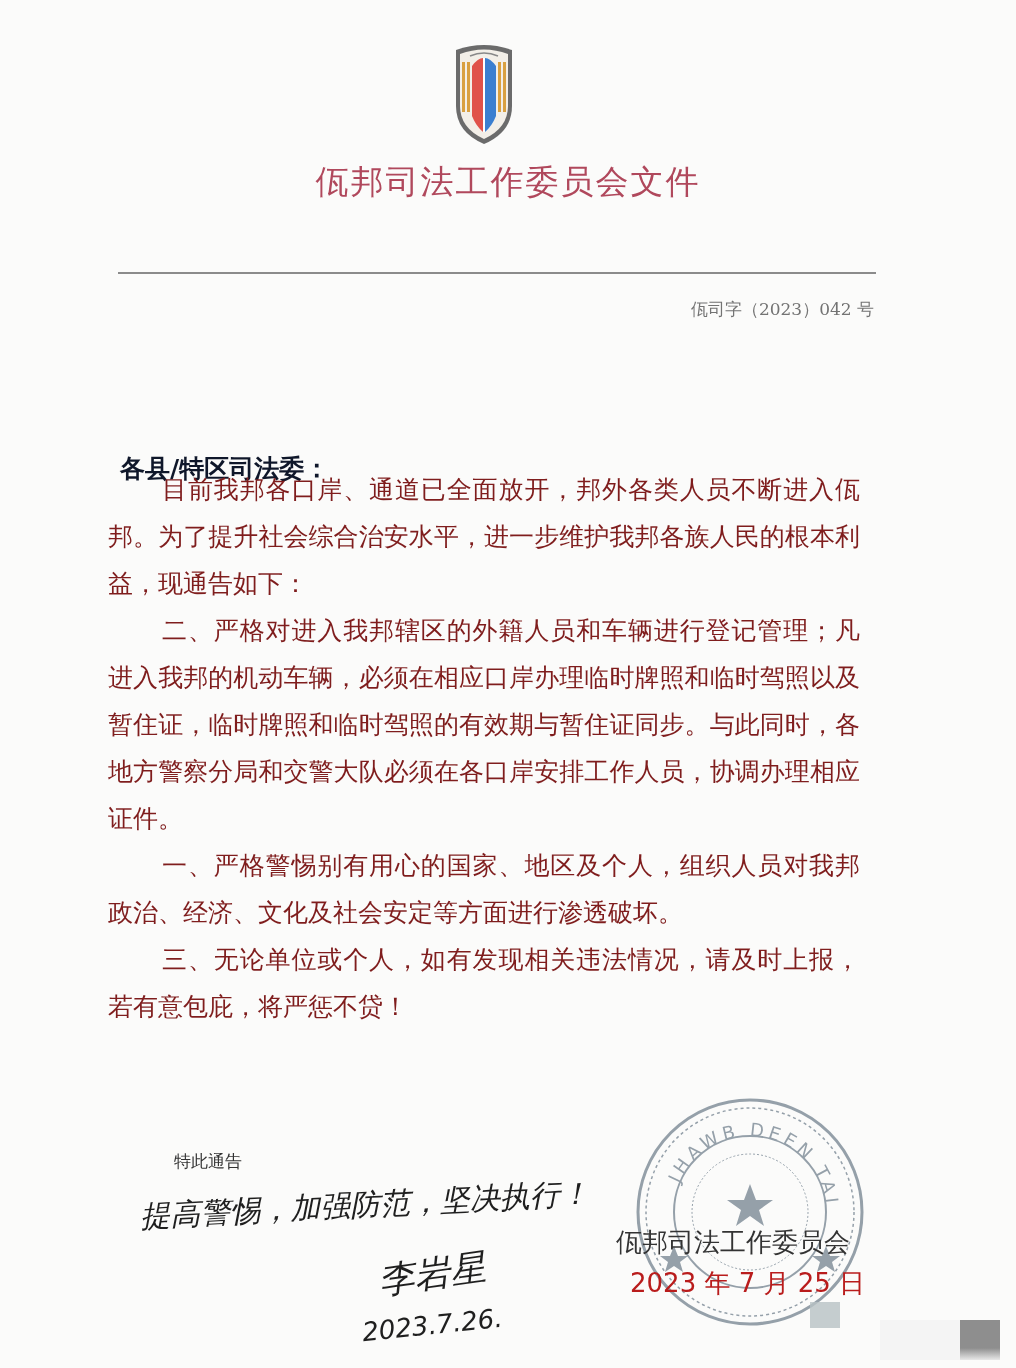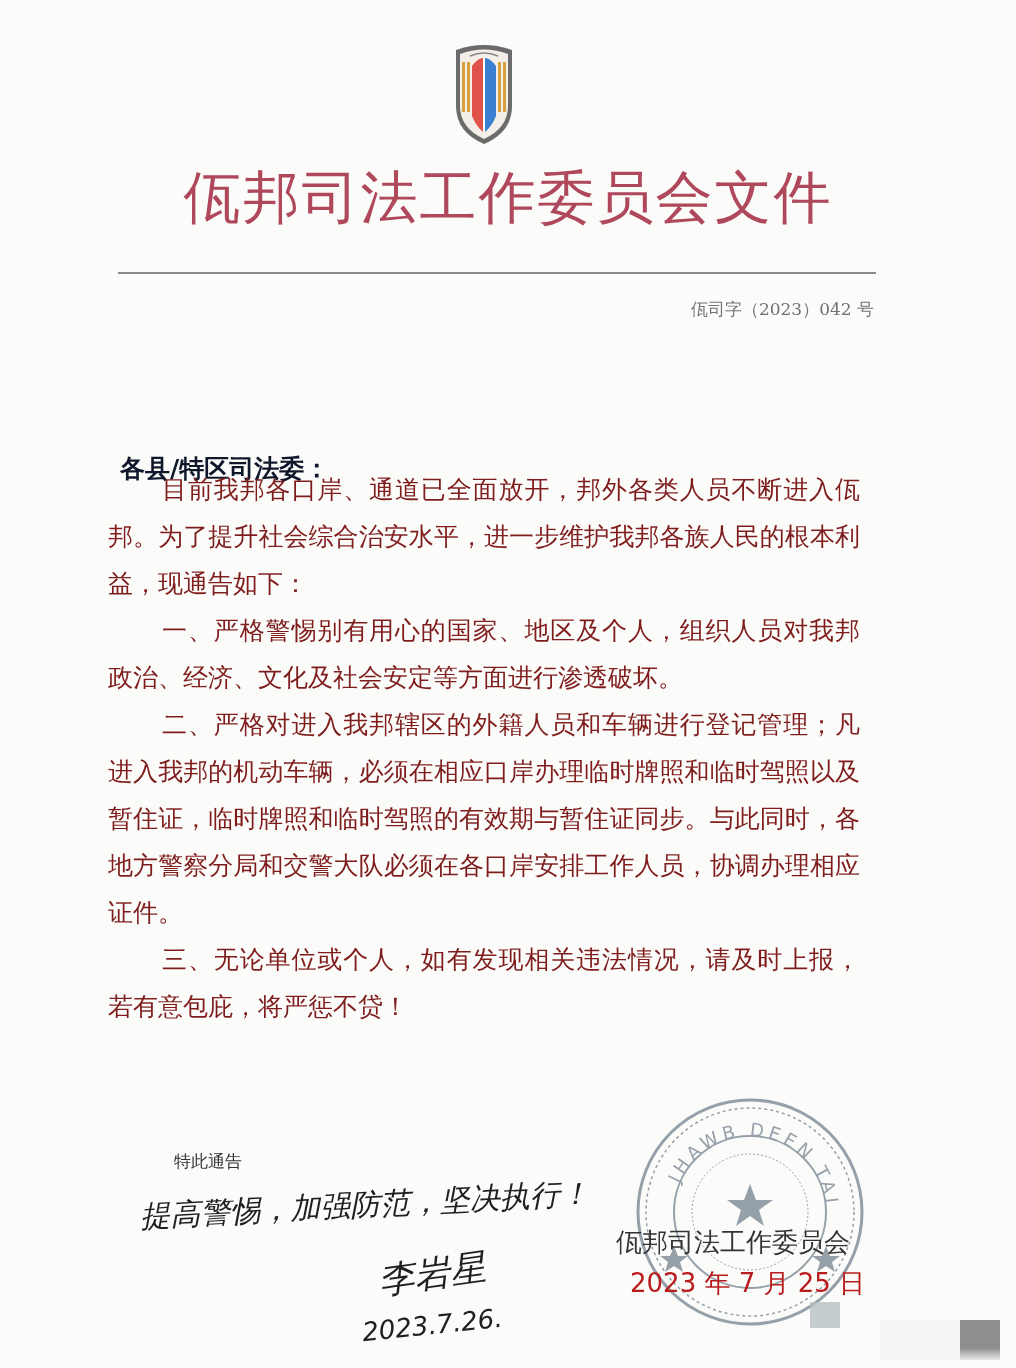--- a/index.html
+++ b/index.html
@@ -7,21 +7,21 @@
     width:1016px; height:1368px; overflow:hidden;
     background:#fbfbfa;
     font-family:"DejaVu Serif","Liberation Serif",serif;
     color:#2a2a2a;
     position:relative;
   }
   .page { position:absolute; left:0; top:0; width:1016px; height:1368px; }
   .emblem { position:absolute; left:454px; top:40px; width:60px; height:104px; }
   .doc-header {
     position:absolute; left:0; right:0; top:160px; text-align:center;
-    font-size:57px; color:#b0485c; letter-spacing:2px;
+    font-size:33px; color:#b0485c; letter-spacing:2px;
     font-family:"DejaVu Sans","Liberation Sans",sans-serif;
   }
   .header-rule {
     position:absolute; left:118px; width:758px; top:272px; height:2px; background:#8b8b8b;
   }
   .doc-number {
     position:absolute; right:142px; top:298px; font-size:17px; color:#737373;
   }
   .title {
     position:absolute; left:0; right:0; top:328px; text-align:center;
@@ -81,22 +81,22 @@
 
   <div class="doc-header">佤邦司法工作委员会文件</div>
   <div class="header-rule"></div>
   <div class="doc-number">佤司字（2023）042 号</div>
 
 
   <div class="salutation">各县/特区司法委：</div>
 
   <div class="body-text">
     <p>目前我邦各口岸、通道已全面放开，邦外各类人员不断进入佤邦。为了提升社会综合治安水平，进一步维护我邦各族人民的根本利益，现通告如下：</p>
+    <p>二、严格对进入我邦辖区的外籍人员和车辆进行登记管理；凡进入我邦的机动车辆，必须在相应口岸办理临时牌照和临时驾照以及暂住证，临时牌照和临时驾照的有效期与暂住证同步。与此同时，各地方警察分局和交警大队必须在各口岸安排工作人员，协调办理相应证件。</p>
     <p>一、严格警惕别有用心的国家、地区及个人，组织人员对我邦政治、经济、文化及社会安定等方面进行渗透破坏。</p>
-    <p>二、严格对进入我邦辖区的外籍人员和车辆进行登记管理；凡进入我邦的机动车辆，必须在相应口岸办理临时牌照和临时驾照以及暂住证，临时牌照和临时驾照的有效期与暂住证同步。与此同时，各地方警察分局和交警大队必须在各口岸安排工作人员，协调办理相应证件。</p>
     <p>三、无论单位或个人，如有发现相关违法情况，请及时上报，若有意包庇，将严惩不贷！</p>
   </div>
 
   <div class="closing">特此通告</div>
 
   <div class="handwriting hw-note">提高警惕，加强防范，坚决执行！</div>
   <div class="handwriting hw-sig">李岩星</div>
   <div class="handwriting hw-date">2023.7.26.</div>
 
   <svg class="seal" viewBox="0 0 232 232">

